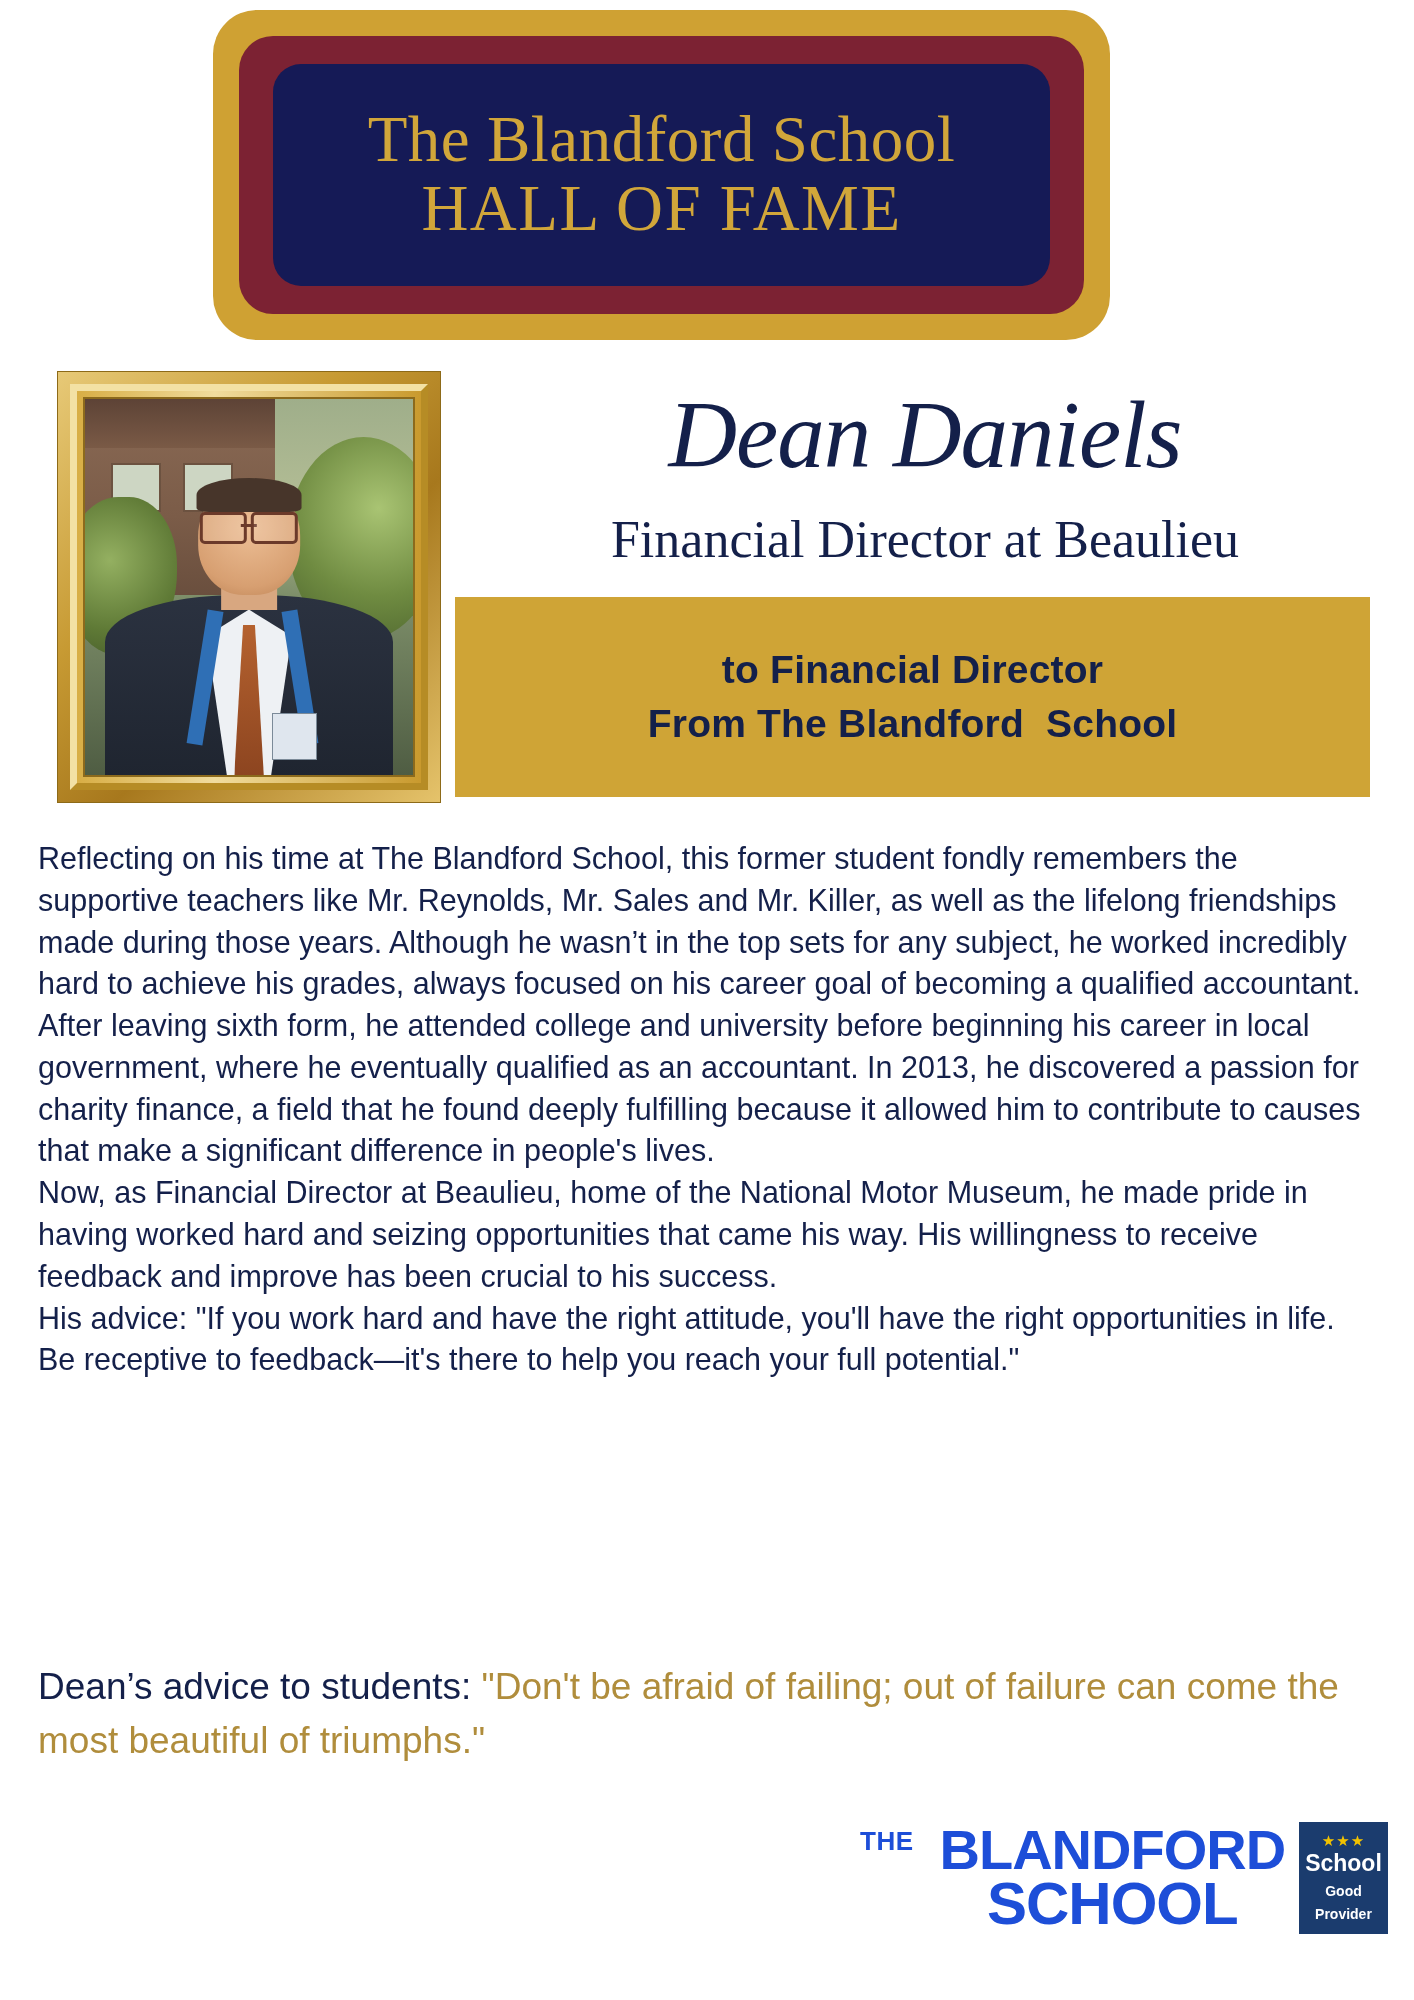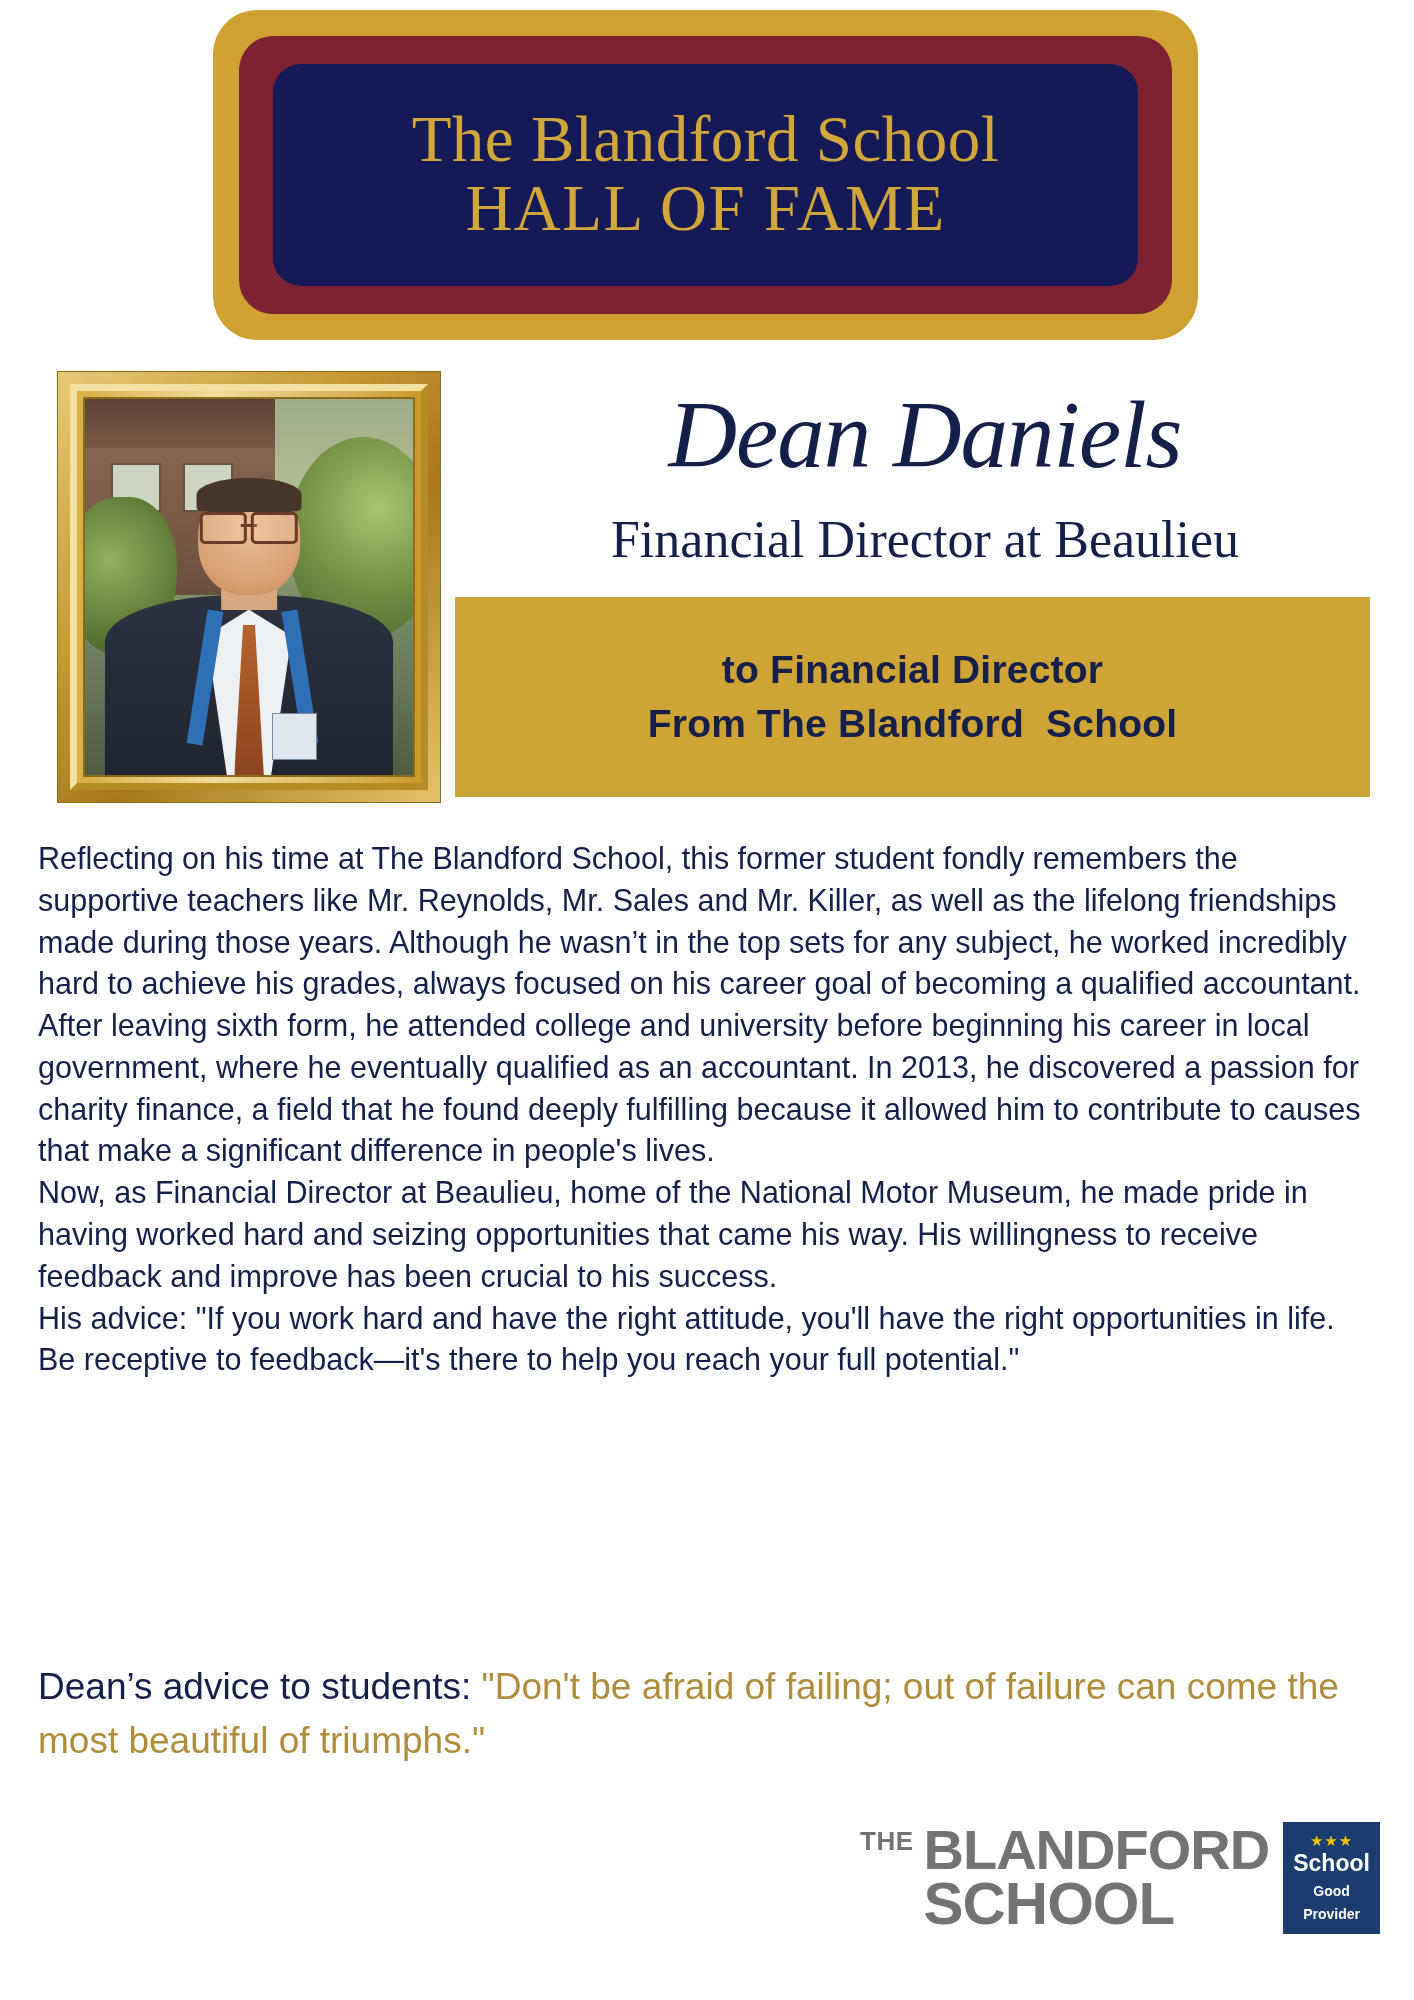--- a/index.html
+++ b/index.html
@@ -14,21 +14,21 @@
     color: #14204a;
     position: relative;
     overflow: hidden;
   }
 
   
   .banner-wrap {
     position: absolute;
     left: 213px;
     top: 10px;
-    width: 985px;
+    width: 897px;
     height: 330px;
     display: flex;
     align-items: center;
     justify-content: center;
   }
   .banner-outer {
     width: 100%;
     height: 100%;
     background: #cfa133;
     border-radius: 44px;
@@ -272,24 +272,25 @@
     top: 1810px;
     width: 520px;
     height: 135px;
     display: flex;
     align-items: center;
     gap: 14px;
   }
   .bl-logo {
     display: flex;
     align-items: flex-start;
-    gap: 10px;
-    color: #737373;
+    gap: 26px;
+    color: #1d4ed8;
     font-weight: bold;
     line-height: 0.92;
+    text-align: center;
   }
   .bl-the {
     font-size: 26px;
     letter-spacing: 0.5px;
     padding-top: 6px;
   }
   .bl-stack {
     display: flex;
     flex-direction: column;
   }

